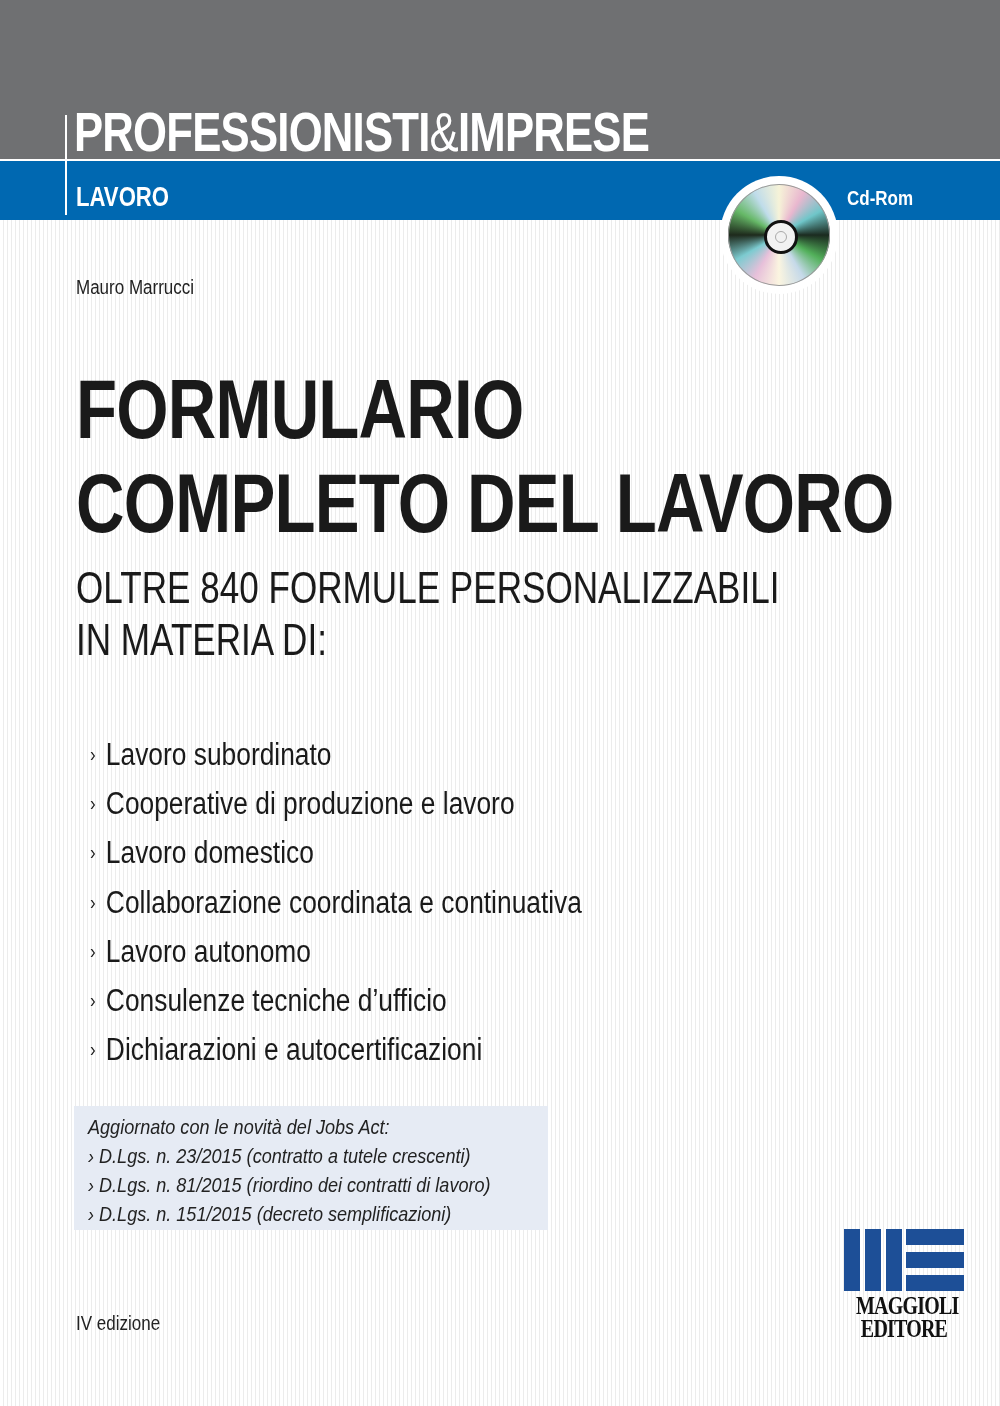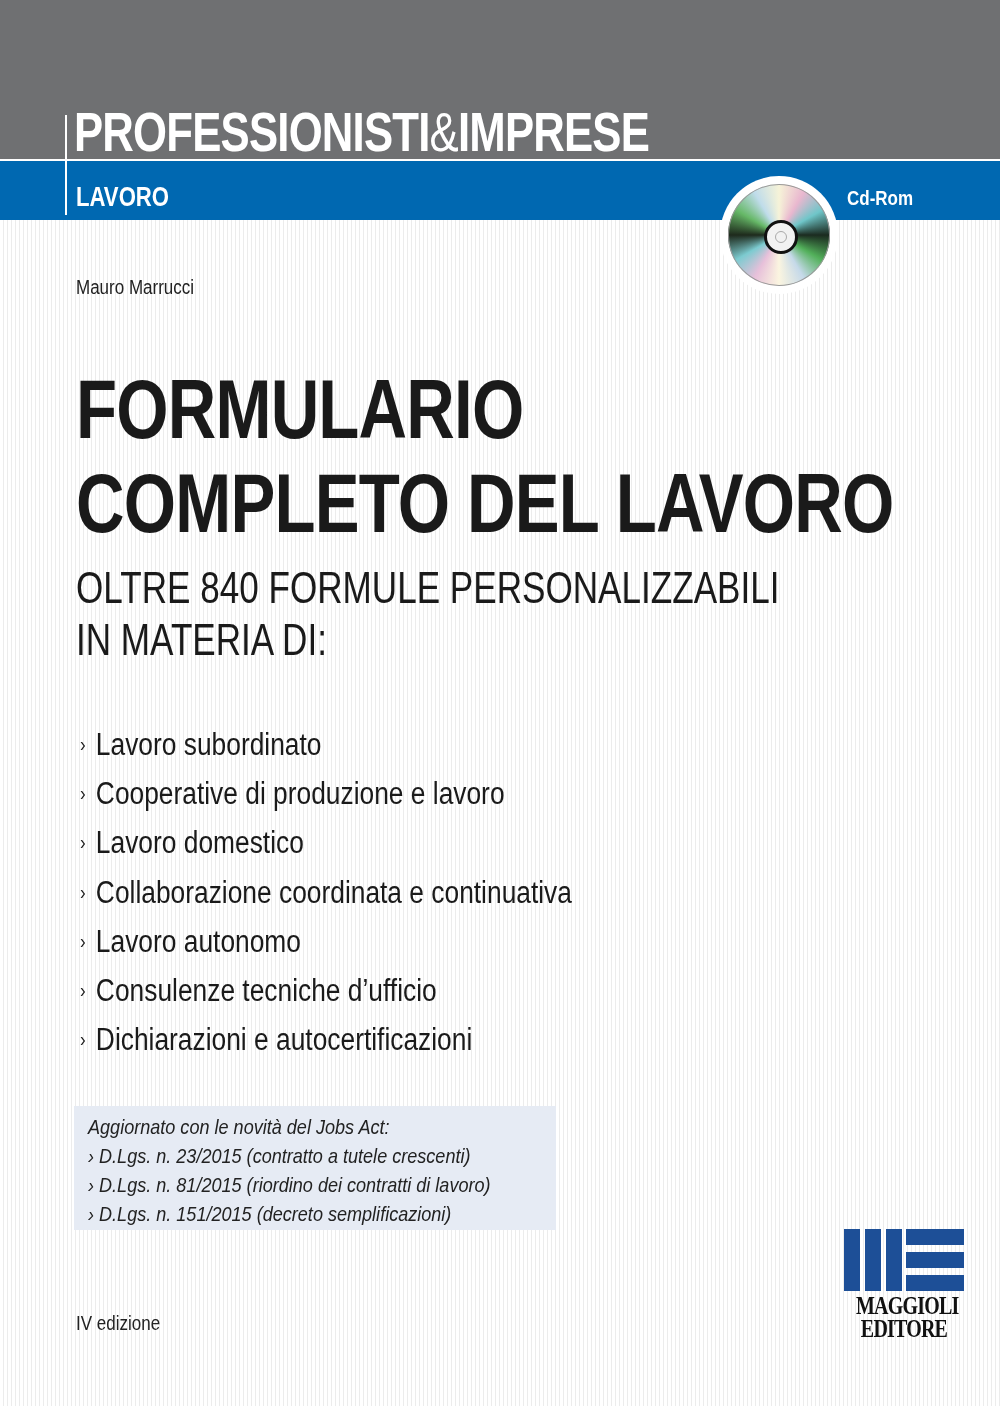--- a/index.html
+++ b/index.html
@@ -22,25 +22,25 @@
   .cd{position:absolute;left:8px;top:8px;width:102px;height:102px;border-radius:50%;
     background:conic-gradient(from 0deg,#f6f3d8,#e9b7cf,#6fc6c9,#1b2b20,#52b05a,#c5d9e9,#fbf5e0,#e7c0da,#7ccbd0,#1e2a1c,#66b867,#bfdcea,#f6f3d8);
     box-shadow:inset 0 0 0 1px #999;}
   .cd-hub{position:absolute;left:36px;top:36px;width:28px;height:28px;border-radius:50%;background:#f2f2f2;border:3px solid #111;}
   .cd-hole{position:absolute;left:8px;top:8px;width:10px;height:10px;border-radius:50%;border:1px solid #aaa;}
   .author{position:absolute;left:76px;top:276px;font-size:20px;color:#222;transform:scaleX(0.85);transform-origin:left top;}
   .title{position:absolute;left:76px;top:362px;font-weight:bold;font-size:84px;line-height:94px;color:#1a1a1a;
     transform:scaleX(0.8);transform-origin:left top;white-space:nowrap;letter-spacing:-1px;}
   .subtitle{position:absolute;left:76px;top:562px;font-size:45px;line-height:52px;color:#1a1a1a;
     transform:scaleX(0.78);transform-origin:left top;white-space:nowrap;}
-  .topics{position:absolute;left:76px;top:718px;list-style:none;margin:4px;padding:0;}
+  .topics{position:absolute;left:76px;top:718px;list-style:none;margin:14px;padding:0;}
   .topics li{font-size:31px;line-height:45.2px;color:#1a1a1a;white-space:nowrap;
     transform:scaleX(0.85);transform-origin:left center;}
   .topics .chev{font-size:20px;margin-right:12px;position:relative;top:-4px;}
-  .update-box{position:absolute;left:74px;top:1106px;width:474px;height:124px;background:#e6ebf4;padding-left:8px;}
+  .update-box{position:absolute;left:74px;top:1106px;width:474px;height:124px;background:#e6ebf4;}
   .update-box .txt{position:absolute;left:14px;top:6px;font-style:italic;font-size:21px;line-height:29px;color:#222;
     white-space:nowrap;transform:scaleX(0.86);transform-origin:left top;}
   .edition{position:absolute;left:76px;top:1312px;font-size:20px;color:#222;transform:scaleX(0.85);transform-origin:left top;}
   .logo{position:absolute;left:844px;top:1229px;width:120px;}
   .logo-mark{position:relative;width:120px;height:62px;}
   .bar-v{position:absolute;top:0;width:16px;height:62px;background:#1d4f97;}
   .bar-h{position:absolute;left:62px;width:58px;height:16px;background:#1d4f97;}
   .logo-text{font-family:"Liberation Serif",serif;font-weight:bold;font-size:25px;line-height:23px;color:#111;
     text-align:center;margin-top:3px;transform:scaleX(0.8);transform-origin:center top;letter-spacing:-1px;}
 </style>

